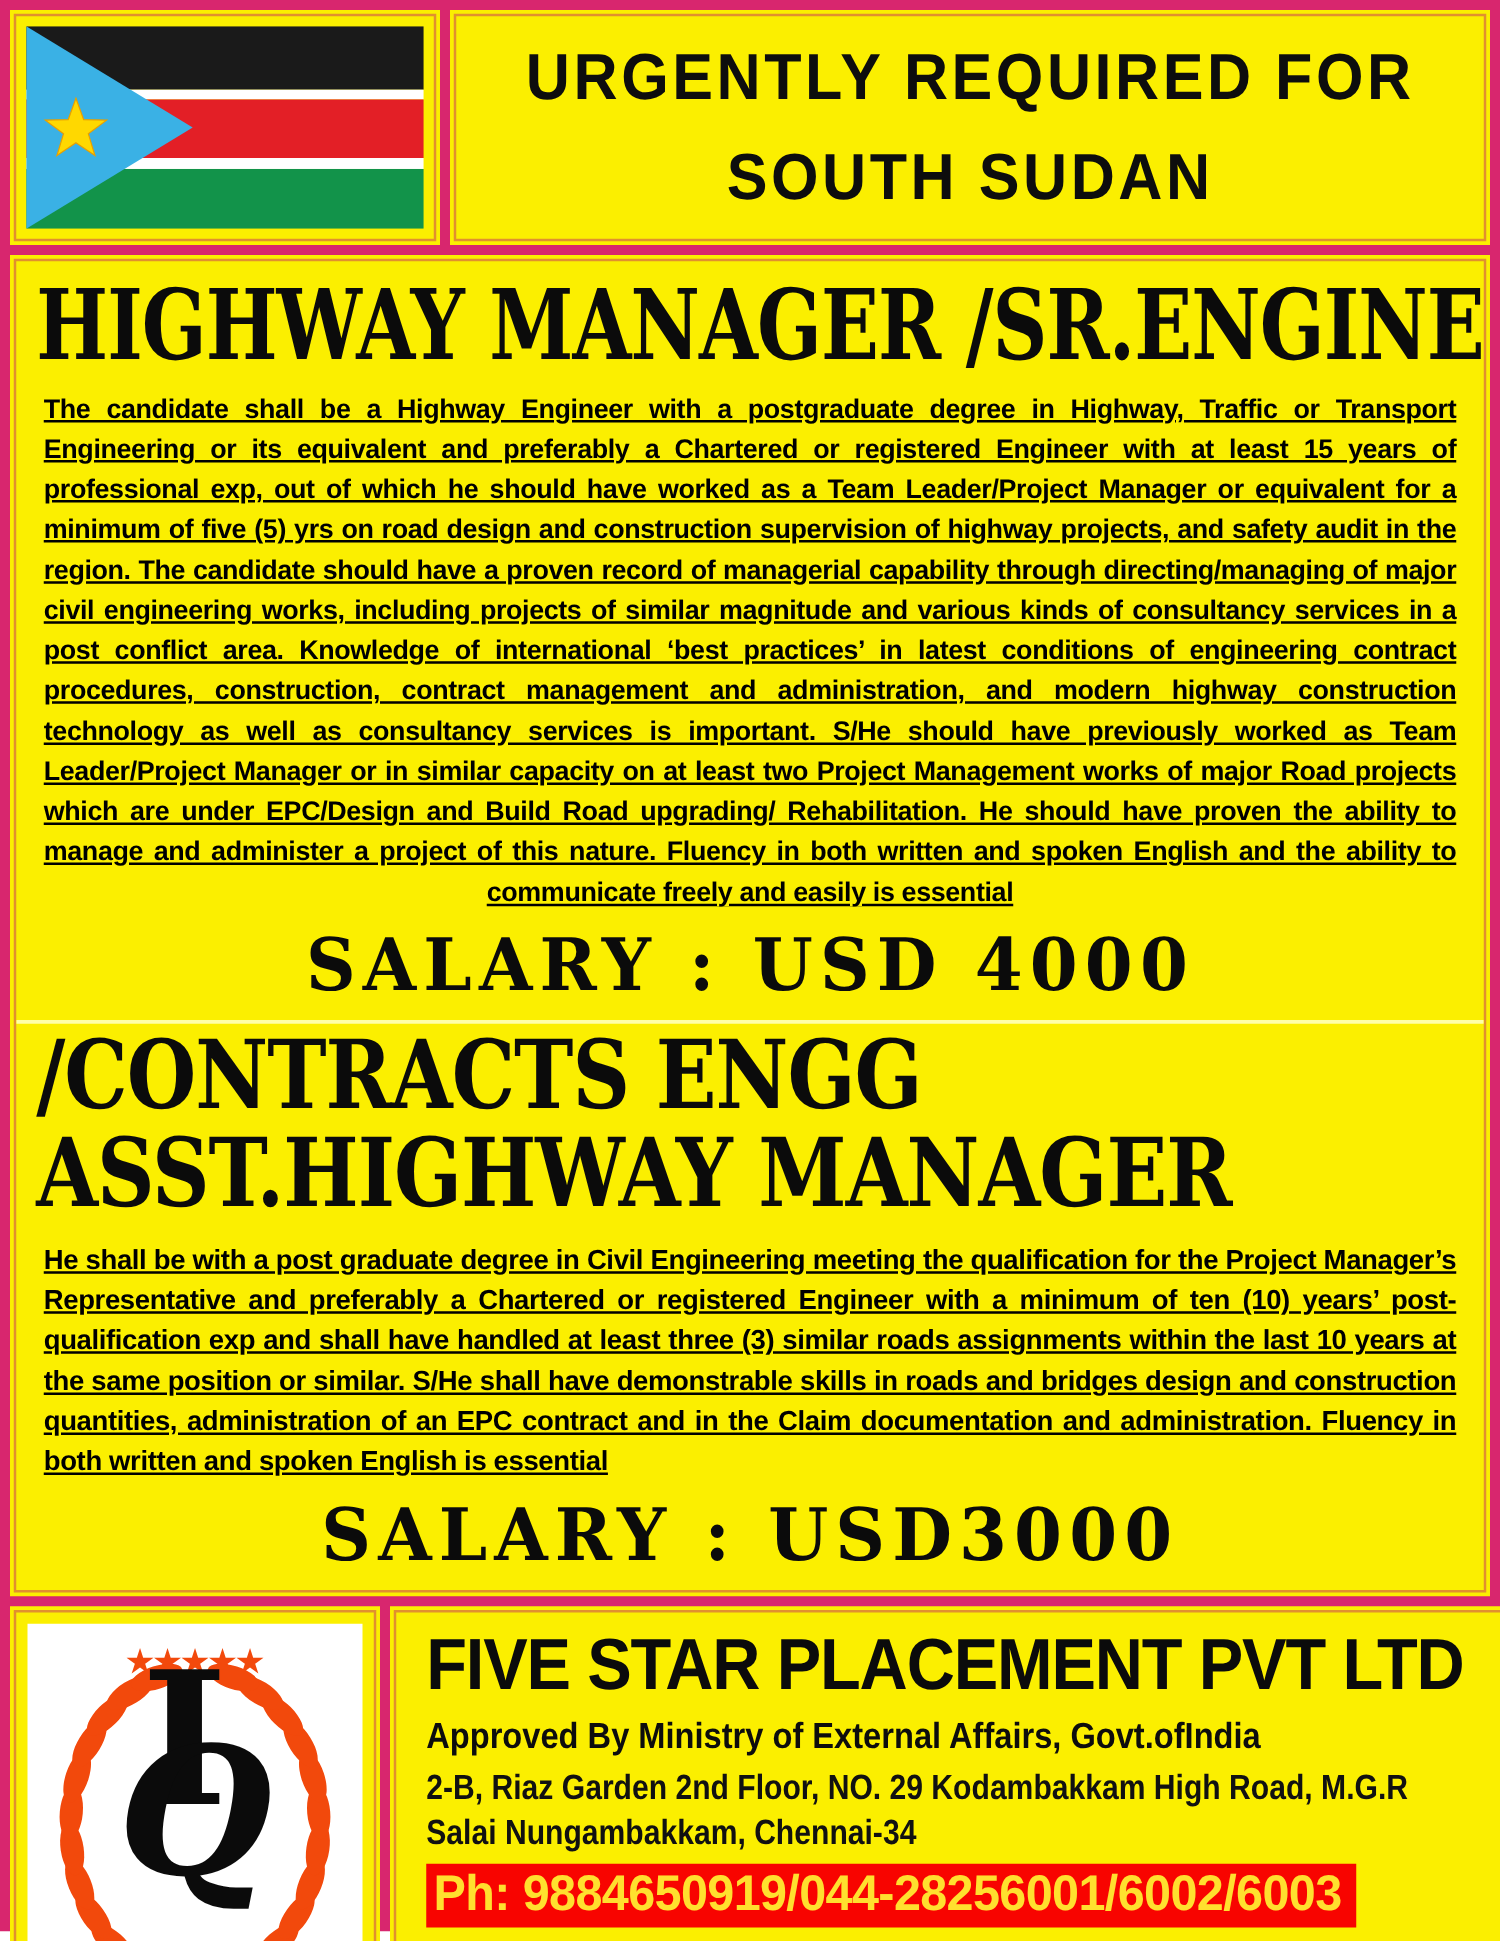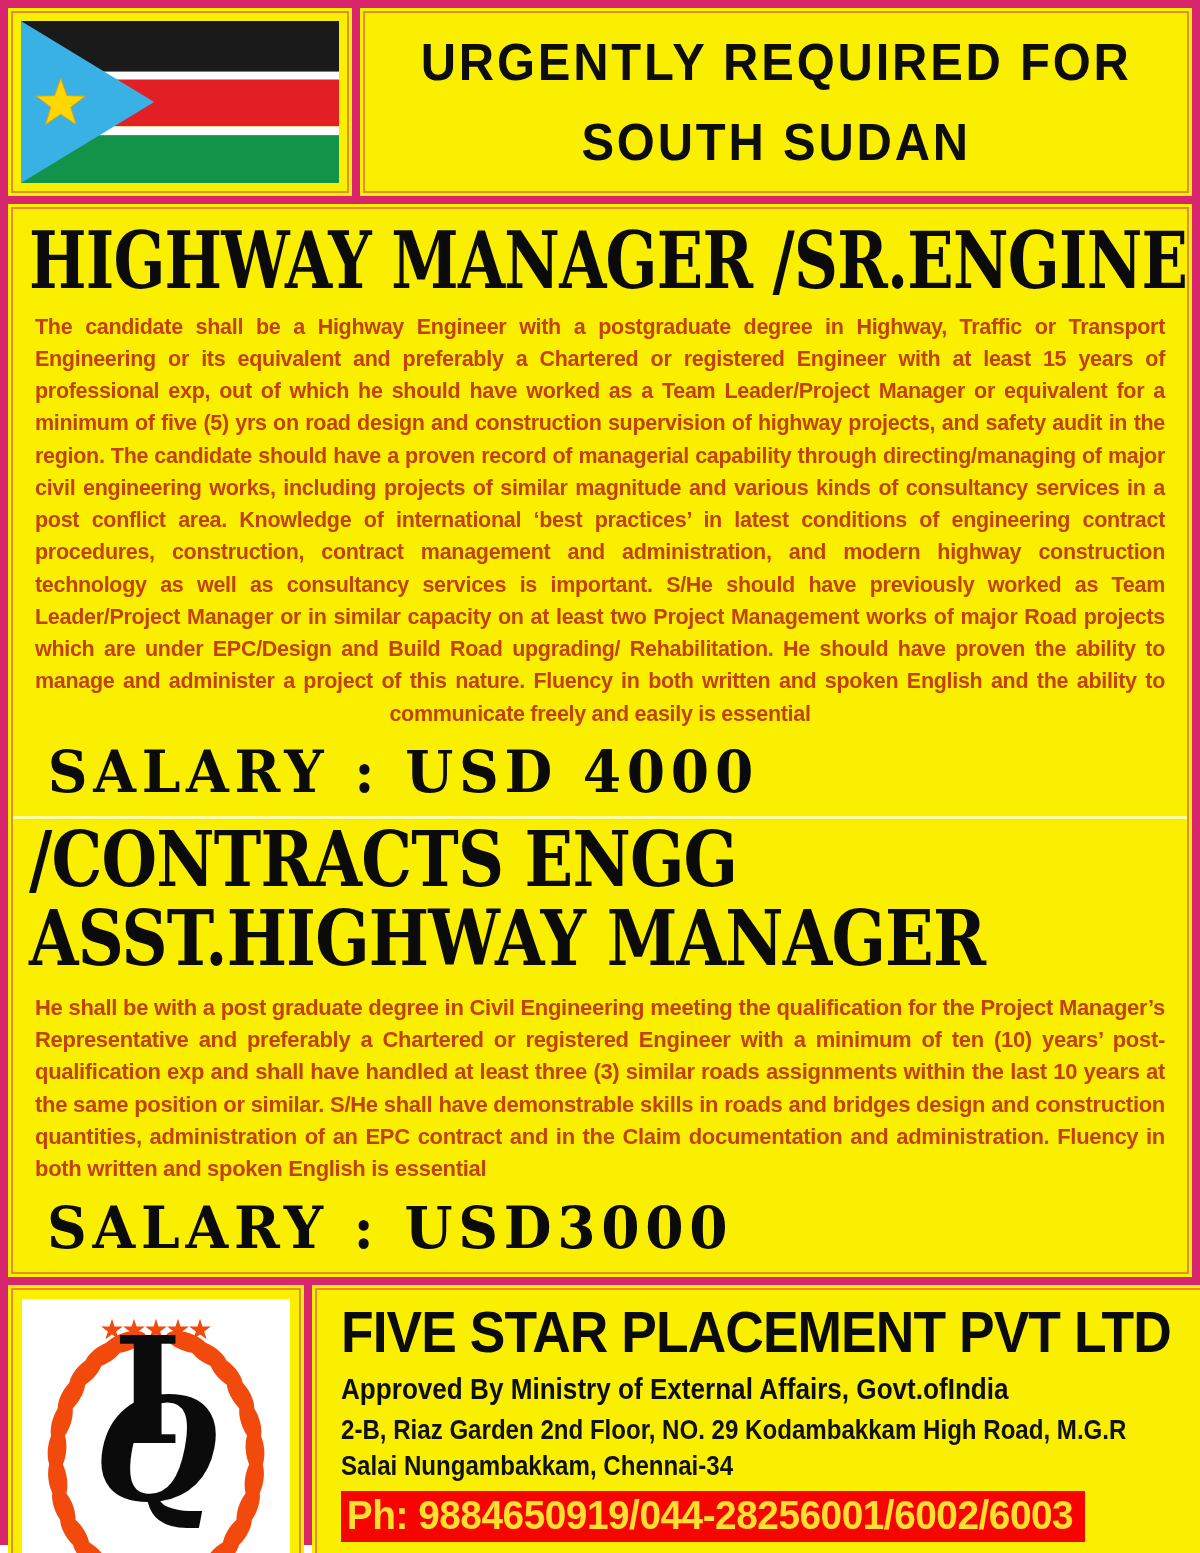--- a/index.html
+++ b/index.html
@@ -32,26 +32,26 @@
   .main-cell{flex:1 1 auto;}
   .main-cell .cell-inner{padding:4px 16px 0;}
   .job-title{
     font-family:"DejaVu Serif",serif;font-weight:bold;color:#0b0b0b;
     font-size:78px;line-height:1.02;margin:8px 0 10px;white-space:nowrap;
   }
   .job-title > span{display:inline-block;transform:scaleX(0.78);transform-origin:left center;letter-spacing:-1px;}
   .job-title2{font-size:76px;margin:2px 0 0;}
   .job-title2 > span{transform:scaleX(0.84);}
   .job-desc{
-    color:#c2410c;font-weight:bold;font-size:21.5px;line-height:1.5;
-    letter-spacing:-0.3px;margin:6px 6px 8px;text-align:justify;
+    color:#000000;font-weight:bold;font-size:21.5px;line-height:1.5;
+    letter-spacing:-0.3px;margin:6px 6px 8px;text-align:justify;text-decoration:underline;
   }
   .desc-last-center{text-align-last:center;}
   .job-desc2{font-size:22px;line-height:1.47;margin-top:14px;}
-  .salary-row{text-align:left;margin:8px 0 10px;}
+  .salary-row{text-align:center;margin:8px 0 10px;}
   .salary-text{
     font-family:"DejaVu Serif",serif;font-weight:bold;color:#0b0b0b;
     font-size:58px;letter-spacing:6px;display:inline-block;
     transform:scaleX(0.95);white-space:nowrap;
   }
   .section-divider{border:none;border-top:3px solid #ffffa8;margin:10px -16px 2px;}
   
   .row-bottom{display:flex;gap:8px;height:325px;flex:0 0 auto;}
   .logo-cell{width:296px;flex:0 0 auto;}
   .logo-white{position:absolute;inset:9px;background:#ffffff;}

